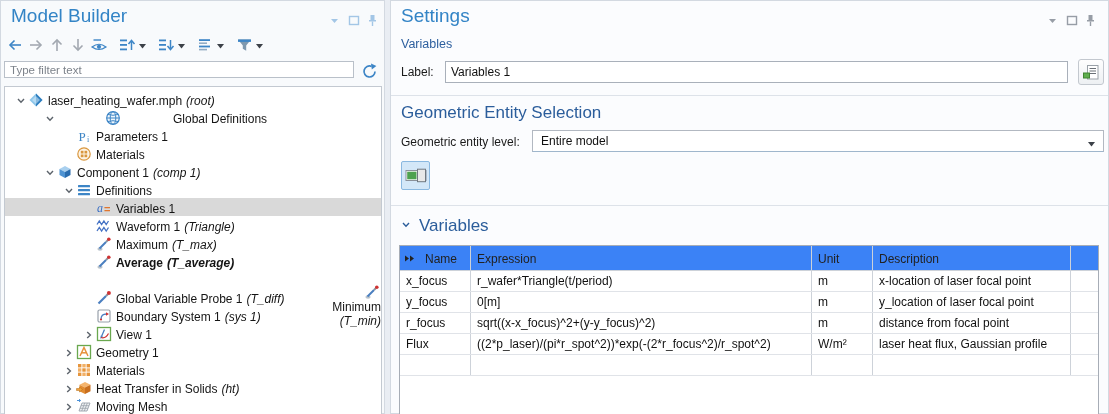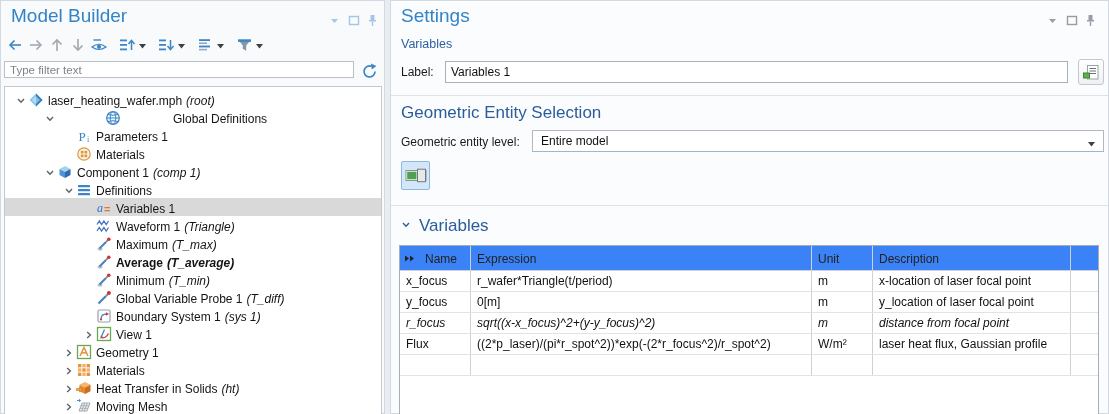--- a/index.html
+++ b/index.html
@@ -339,21 +339,21 @@
             <svg width="16" height="16" viewBox="0 0 16 16">
               <ellipse cx="4" cy="13" rx="2.6" ry="1.7" fill="#b9c3cc"></ellipse>
               <line x1="3.5" y1="12.5" x2="10" y2="6" stroke="#4a7fc0" stroke-width="2"></line>
               <line x1="10" y1="6" x2="12" y2="4" stroke="#8a949e" stroke-width="2"></line>
               <circle cx="12.8" cy="3.2" r="1.8" fill="#cf3333"></circle>
             </svg>
           </span>
           <span class="tlabel">Average</span>
           <span class="tsuffix">(T_average)</span>
         </div>
-        <div class="tree-row" style="padding-left: 76px;">
+        <div class="tree-row" style="padding-left: 76px; flex-direction: column;">
           <span class="chev"></span>
           <span class="ticon">
             <svg width="16" height="16" viewBox="0 0 16 16">
               <ellipse cx="4" cy="13" rx="2.6" ry="1.7" fill="#b9c3cc"></ellipse>
               <line x1="3.5" y1="12.5" x2="10" y2="6" stroke="#4a7fc0" stroke-width="2"></line>
               <line x1="10" y1="6" x2="12" y2="4" stroke="#8a949e" stroke-width="2"></line>
               <circle cx="12.8" cy="3.2" r="1.8" fill="#cf3333"></circle>
             </svg>
           </span>
           <span class="tlabel">Minimum</span>
@@ -562,21 +562,21 @@
           <div class="td c-desc">x-location of laser focal point</div>
           <div class="td c-extra"></div>
         </div>
         <div class="tr" style="top: 46px;">
           <div class="td c-name">y_focus</div>
           <div class="td c-expr">0[m]</div>
           <div class="td c-unit">m</div>
           <div class="td c-desc">y_location of laser focal point</div>
           <div class="td c-extra"></div>
         </div>
-        <div class="tr" style="top: 67px; font-style: italic;">
+        <div class="tr" style="top: 67px;">
           <div class="td c-name">r_focus</div>
           <div class="td c-expr">sqrt((x-x_focus)^2+(y-y_focus)^2)</div>
           <div class="td c-unit">m</div>
           <div class="td c-desc">distance from focal point</div>
           <div class="td c-extra"></div>
         </div>
         <div class="tr" style="top: 88px;">
           <div class="td c-name">Flux</div>
           <div class="td c-expr">((2*p_laser)/(pi*r_spot^2))*exp(-(2*r_focus^2)/r_spot^2)</div>
           <div class="td c-unit">W/m²</div>

